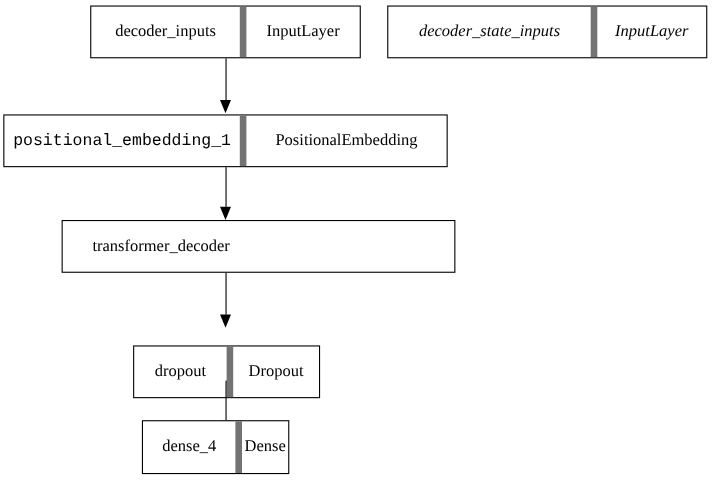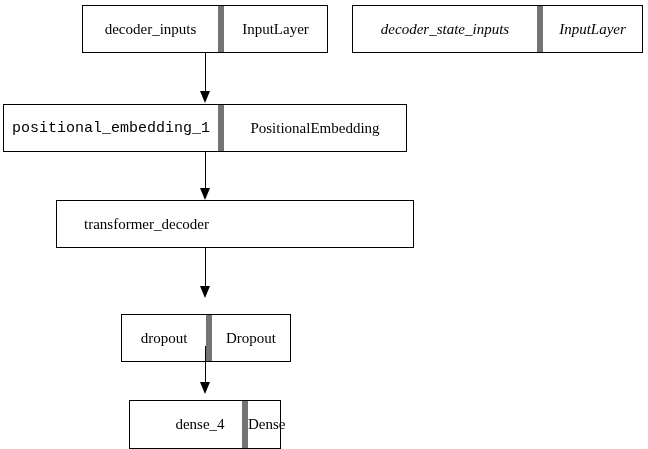--- a/index.html
+++ b/index.html
@@ -88,18 +88,18 @@
   <div class="edge-head" style="left:200px; top:286px;"></div>
 
   <div class="node" style="left:121px; top:298px; width:170px; height:48px;margin-top:16px;">
     <div class="cell first" style="width:84px;">dropout</div>
     <div class="cell second">Dropout</div>
   </div>
 
   <div class="edge-line" style="left:205px; top:346px; height:36px;"></div>
   <div class="edge-head" style="left:200px; top:382px;"></div>
 
-  <div class="node" style="left:129px; top:400px; width:152px; height:49px;padding-left:28px;">
+  <div class="node" style="left:129px; top:382px; width:134px; height:49px;">
     <div class="cell first" style="width:84px;">dense_4</div>
     <div class="cell second">Dense</div>
   </div>
 
 </div>
 
 </body></html>

